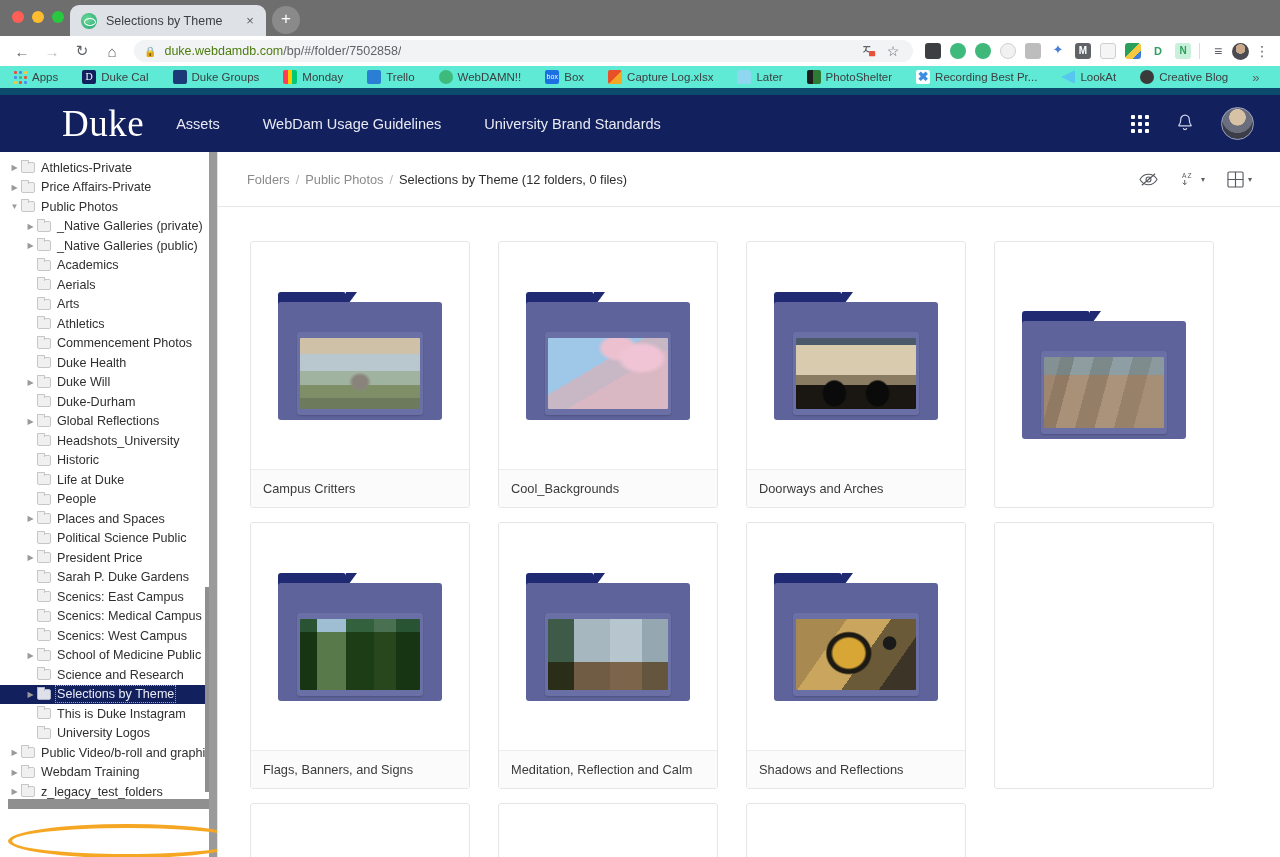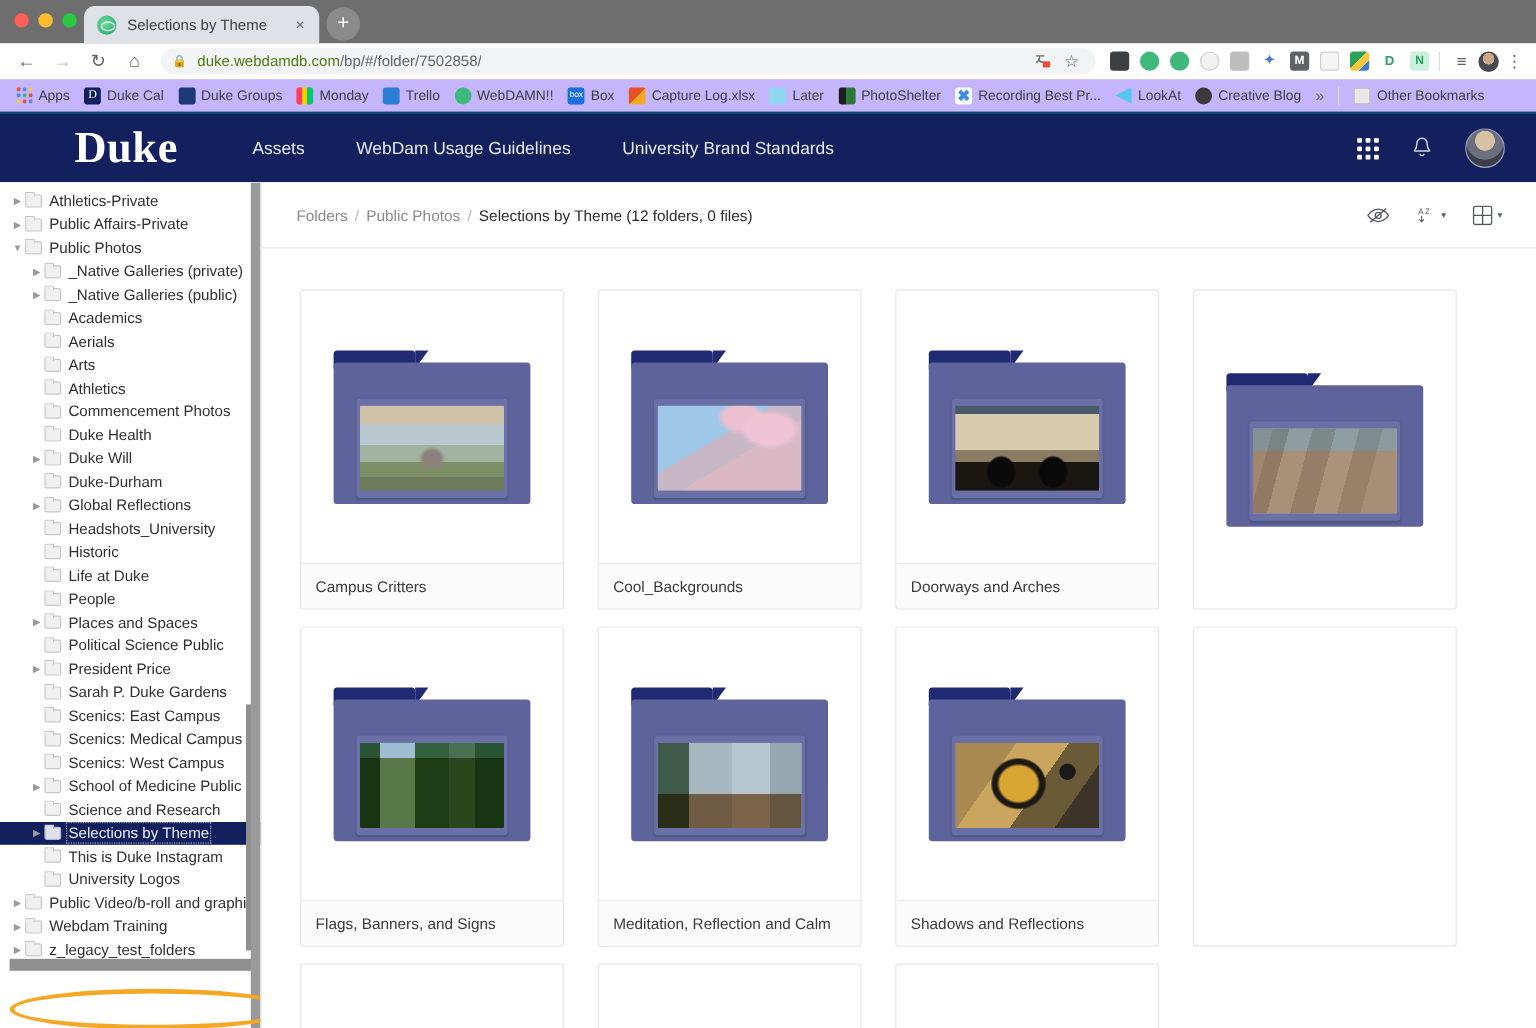--- a/index.html
+++ b/index.html
@@ -120,26 +120,26 @@
   }
   .ext.round { border-radius: 50%; }
   .tb-icon { width: 20px; display: flex; justify-content: center; color: #5f6368; font-size: 14px; }
   .avatar-sm {
     width: 17px; height: 17px; border-radius: 50%;
     background: radial-gradient(circle at 50% 35%, #c9a98a 0 34%, #4a4a52 36% 100%);
   }
 
   .bookmarks {
     height: 29px;
-    background: #c4b5fd;
+    background: #5eead4;
     display: flex;
     align-items: center;
     padding: 0 8px;
-    gap: 0px;
-    border-bottom: 2px solid #0c4a6e;
+    gap: 12px;
+    border-bottom: 7px solid #0c4a6e;
     font-size: 11.5px;
     color: #3c4043;
     overflow: hidden;
     white-space: nowrap;
   }
   .bm {
     display: flex; align-items: center;
     gap: 5px;
     padding: 3px 6px;
     flex: 0 0 auto;
@@ -169,22 +169,21 @@
     display: flex;
     align-items: center;
     padding: 0 26px 0 62px;
   }
   .duke-logo {
     font-family: "Liberation Serif", serif;
     color: #ffffff;
     font-size: 37px;
     letter-spacing: 0.5px;
     line-height: 1;
-    margin-right: 62px;
-    font-weight: bold;
+    margin-right: 32px;
   }
   .app-nav { display: flex; align-items: center; gap: 43px; }
   .app-nav a {
     color: #e8eaf2;
     font-size: 14.5px;
     text-decoration: none;
   }
   .app-header-right {
     margin-left: auto;
     display: flex;
@@ -630,21 +629,21 @@
   <aside class="sidebar">
     <div class="tree" id="tree">
         <div class="tree-row indent-0">
           <span class="tw">▶</span>
           <span class="folder-ico"></span>
           <span class="tree-label">Athletics-Private</span>
         </div>
         <div class="tree-row indent-0">
           <span class="tw">▶</span>
           <span class="folder-ico"></span>
-          <span class="tree-label">Public Affairs-Private</span>
+          <span class="tree-label">Price Affairs-Private</span>
         </div>
         <div class="tree-row indent-0">
           <span class="tw">▼</span>
           <span class="folder-ico"></span>
           <span class="tree-label">Public Photos</span>
         </div>
         <div class="tree-row indent-1">
           <span class="tw">▶</span>
           <span class="folder-ico"></span>
           <span class="tree-label">_Native Galleries (private)</span>

